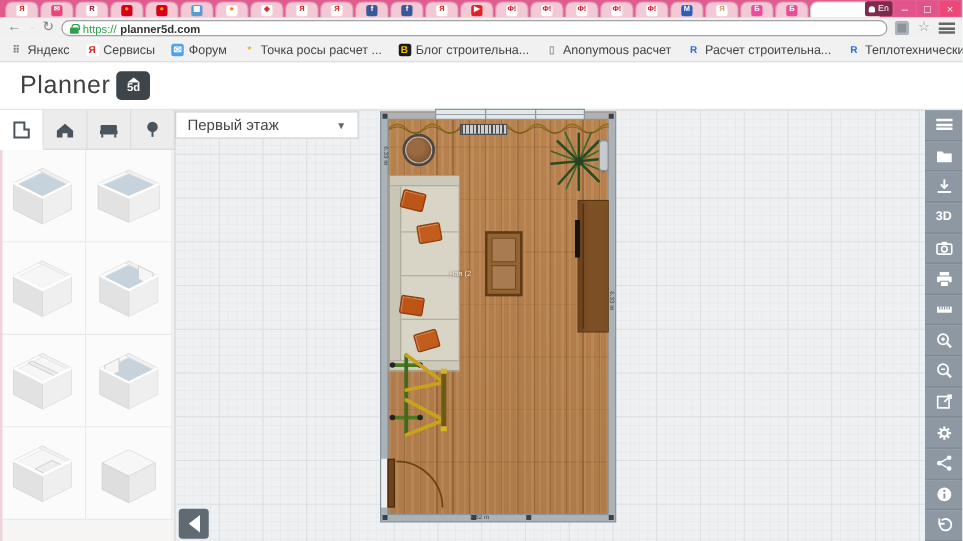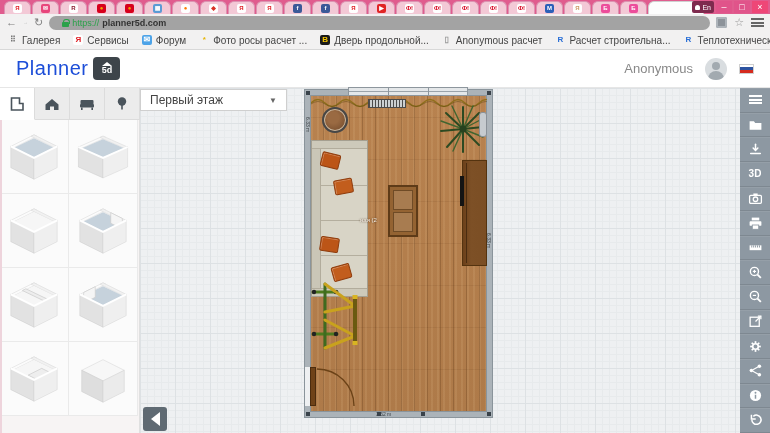--- a/index.html
+++ b/index.html
@@ -15,42 +15,42 @@
   .tab-close { font-size:9px; color:#8a8a8a; line-height:9px; }
   .win-controls { position:absolute; right:2px; top:1px; display:flex; align-items:center; gap:2px; height:12px; }
   .lang-badge { background:#7e2a4e; color:#fff; font-size:7px; height:12px; padding:0 3px; border-radius:2px; display:flex; align-items:center; gap:2px; }
   .person-dot { width:5px; height:5px; background:#fff; border-radius:50% 50% 1px 1px; display:block; }
   .winbtn { width:16px; height:12px; color:#fff; font-size:9px; line-height:12px; text-align:center; background:#e0548a; }
   .winbtn.close { background:#ee4777; }
 
   .addrbar { position:absolute; left:0; top:14px; width:770px; height:17px; background:#f2f1f1; display:flex; align-items:center; padding:0 6px; gap:6px; }
   .navbtn { color:#7d7d7d; font-size:11px; line-height:11px; }
   .navbtn.dim { color:#c0c0c0; }
-  .urlbox { flex:1; height:13px; background:#fff; border:7px solid #a3a3a3; border-radius:7px; display:flex; align-items:center; padding:0 6px; gap:3px; font-size:9px; }
+  .urlbox { flex:1; height:13px; background:#fff; border:1px solid #a3a3a3; border-radius:7px; display:flex; align-items:center; padding:0 6px; gap:3px; font-size:9px; }
   .lock-icon { width:7px; height:8px; position:relative; }
   .lock-icon:before { content:""; position:absolute; left:1px; top:0; width:5px; height:4px; border:1px solid #2ba14a; border-bottom:none; border-radius:3px 3px 0 0; }
   .lock-icon:after { content:""; position:absolute; left:0; top:3px; width:7px; height:5px; background:#2ba14a; border-radius:1px; }
   .url-scheme { color:#2ba14a; }
   .url-host { color:#333; font-weight:bold; }
   .url-path { color:#777; white-space:nowrap; overflow:hidden; }
   .addr-right { display:flex; align-items:center; gap:7px; }
   .ext-icon { width:11px; height:11px; background:#8d939a; border-radius:2px; box-shadow:inset 0 0 0 2px #aeb4ba; }
   .star-icon { color:#9a9a9a; font-size:11px; line-height:11px; }
   .bars-icon { width:13px; height:9px; border-top:2px solid #666; border-bottom:2px solid #666; position:relative; }
   .bars-icon:before { content:""; position:absolute; left:0; top:1.5px; width:13px; height:2px; background:#666; }
 
   .bookmarksbar { position:absolute; left:0; top:31px; width:770px; height:19px; background:#f2f1f1; border-bottom:1px solid #d8d8d8; display:flex; align-items:center; padding:0 8px; gap:13px; font-size:10px; color:#444; }
   .bm { display:flex; align-items:center; gap:4px; white-space:nowrap; }
   .bm-ico { width:10px; height:10px; border-radius:2px; font-size:8px; font-weight:bold; line-height:10px; text-align:center; display:block; }
   .bm-spacer { flex:1; }
 
   
   .siteheader { position:absolute; left:0; top:50px; width:770px; height:38px; background:#fff; border-bottom:1px solid #e6e6e6; display:flex; align-items:center; padding:0 16px; }
   .logo { display:flex; align-items:center; gap:5px; }
-  .logo-text { font-size:20px; color:#1d4ed8; letter-spacing:0.5px; }
+  .logo-text { font-size:20px; color:#404040; letter-spacing:0.5px; }
   .logo-badge { width:27px; height:23px; background:#3d444a; border-radius:4px; color:#fff; display:flex; flex-direction:column; align-items:center; justify-content:center; }
   .logo-roof { width:0; height:0; border-left:5px solid transparent; border-right:5px solid transparent; border-bottom:4px solid #fff; }
   .logo-5d { font-size:9px; font-weight:bold; line-height:9px; }
   .mainnav { display:flex; gap:36px; margin-left:42px; font-size:13px; color:#5c6266; }
   .navitem { cursor:pointer; }
   .user-area { margin-left:auto; display:flex; align-items:center; gap:12px; }
   .username { font-size:13px; color:#888; }
   .avatar { width:22px; height:22px; border-radius:50%; background:#d9dde0; position:relative; overflow:hidden; }
   .avatar:before { content:""; position:absolute; left:7px; top:4px; width:8px; height:8px; border-radius:50%; background:#a2aab0; }
   .avatar:after { content:""; position:absolute; left:3px; top:13px; width:16px; height:10px; border-radius:8px 8px 0 0; background:#a2aab0; }
@@ -251,41 +251,41 @@
       <span class="ext-icon"></span>
       <span class="star-icon">☆</span>
       <span class="bars-icon"></span>
     </div>
   </div>
 
   <div class="bookmarksbar">
 
       <span class="bm">
         <span class="bm-ico" style="background: transparent; color: rgb(119, 119, 119);">⠿</span>
-        <span>Галерея</span>
+        <span>Яндекс</span>
       </span>
 
       <span class="bm">
         <span class="bm-ico" style="background: rgb(255, 255, 255); color: rgb(224, 30, 36);">Я</span>
         <span>Сервисы</span>
       </span>
 
       <span class="bm">
         <span class="bm-ico" style="background: rgb(77, 163, 232); color: rgb(255, 255, 255);">✉</span>
         <span>Форум</span>
       </span>
 
       <span class="bm">
         <span class="bm-ico" style="background: transparent; color: rgb(230, 180, 0);">*</span>
-        <span>Фото росы расчет ...</span>
+        <span>Точка росы расчет ...</span>
       </span>
 
       <span class="bm">
         <span class="bm-ico" style="background: rgb(26, 26, 26); color: rgb(245, 196, 0);">B</span>
-        <span>Дверь продольной...</span>
+        <span>Блог строительна...</span>
       </span>
 
       <span class="bm">
         <span class="bm-ico" style="background: transparent; color: rgb(153, 153, 153);">▯</span>
         <span>Anonymous расчет</span>
       </span>
 
       <span class="bm">
         <span class="bm-ico" style="background: transparent; color: rgb(42, 111, 214);">R</span>
         <span>Расчет строительна...</span>
@@ -299,29 +299,20 @@
     <span class="bm-spacer"></span>
 
   </div>
 
   <div class="siteheader">
     <div class="logo">
       <span class="logo-text">Planner</span>
       <span class="logo-badge">
           <i class="logo-roof"></i>
           <span class="logo-5d">5d</span>
-        </span>
-    </div>
-    <div class="user-area">
-      <span class="username">Anonymous</span>
-      <span class="avatar"></span>
-      <span class="flag">
-          <i class="w"></i>
-          <i class="b"></i>
-          <i class="r"></i>
         </span>
     </div>
   </div>
 
   <div class="editor">
 
     <div class="canvas">
 
       <div class="floorplan">
         <div class="room">

